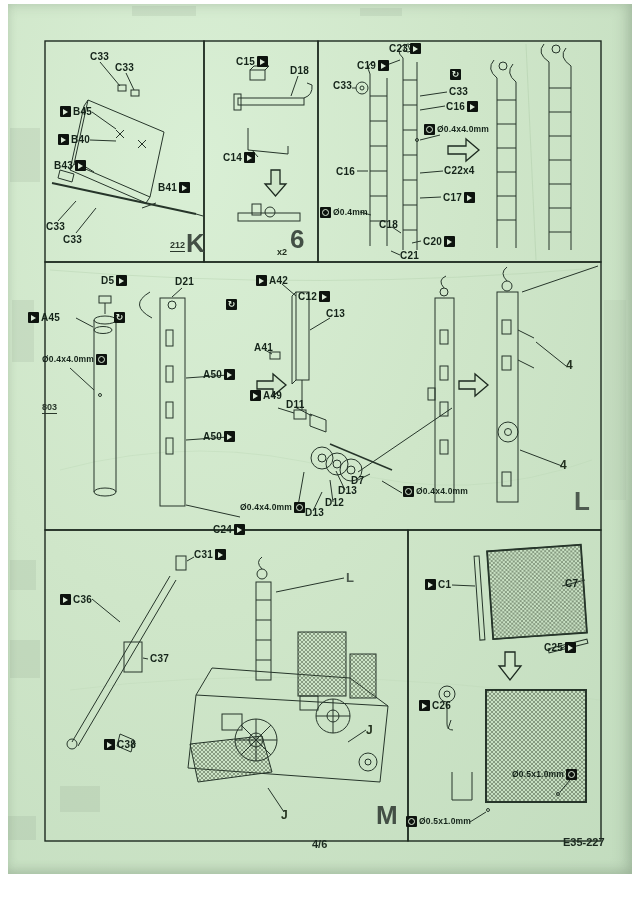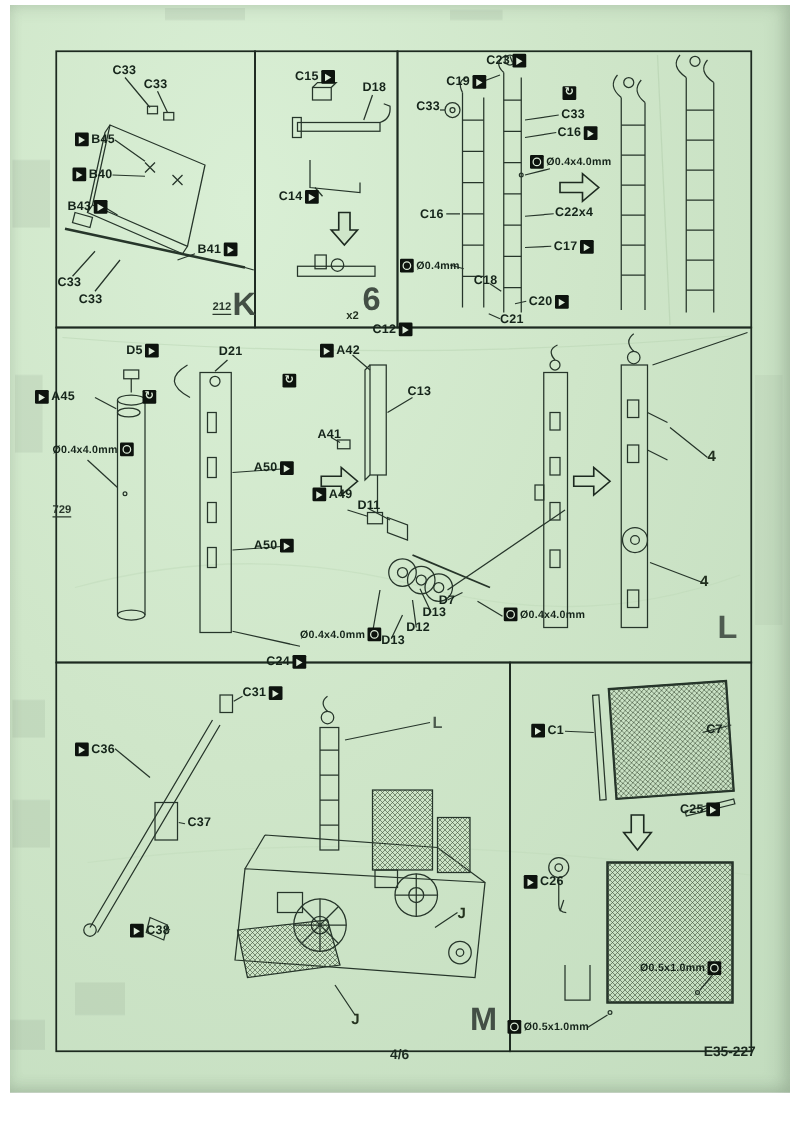--- a/index.html
+++ b/index.html
@@ -265,21 +265,21 @@
       <span class="lbl">B45</span>
     </div>
   <div class="co" style="left:58px;top:134px">
       <span class="chev"></span>
       <span class="lbl">B40</span>
     </div>
   <div class="co" style="left:54px;top:160px">
       <span class="lbl">B43</span>
       <span class="chev"></span>
     </div>
-  <div class="co" style="left:158px;top:194px">
+  <div class="co" style="left:158px;top:182px">
       <span class="lbl">B41</span>
       <span class="chev"></span>
     </div>
   <div class="co" style="left:46px;top:222px">
       <span class="lbl">C33</span>
     </div>
   <div class="co" style="left:63px;top:235px">
       <span class="lbl">C33</span>
     </div>
   <div class="stamp" style="left:170px;top:241px">212</div>
@@ -356,21 +356,21 @@
   <div class="co" style="left:175px;top:277px">
       <span class="lbl">D21</span>
     </div>
   <div class="co" style="left:226px;top:299px">
       <span class="ibox rot"></span>
     </div>
   <div class="co" style="left:256px;top:275px">
       <span class="chev"></span>
       <span class="lbl">A42</span>
     </div>
-  <div class="co" style="left:298px;top:258px">
+  <div class="co" style="left:298px;top:291px">
       <span class="lbl">C12</span>
       <span class="chev"></span>
     </div>
   <div class="co" style="left:28px;top:312px">
       <span class="chev"></span>
       <span class="lbl">A45</span>
     </div>
   <div class="co" style="left:114px;top:312px">
       <span class="ibox rot"></span>
     </div>
@@ -381,21 +381,21 @@
       <span class="lbl">A41</span>
     </div>
   <div class="co" style="left:42px;top:354px">
       <span class="lbl drill">Ø0.4x4.0mm</span>
       <span class="ibox hole"></span>
     </div>
   <div class="co" style="left:203px;top:369px">
       <span class="lbl">A50</span>
       <span class="chev"></span>
     </div>
-  <div class="stamp" style="left:42px;top:403px">729</div>
+  <div class="stamp" style="left:42px;top:403px">803</div>
   <div class="co" style="left:250px;top:390px">
       <span class="chev"></span>
       <span class="lbl">A49</span>
     </div>
   <div class="co" style="left:286px;top:400px">
       <span class="lbl">D11</span>
     </div>
   <div class="co" style="left:203px;top:431px">
       <span class="lbl">A50</span>
       <span class="chev"></span>

